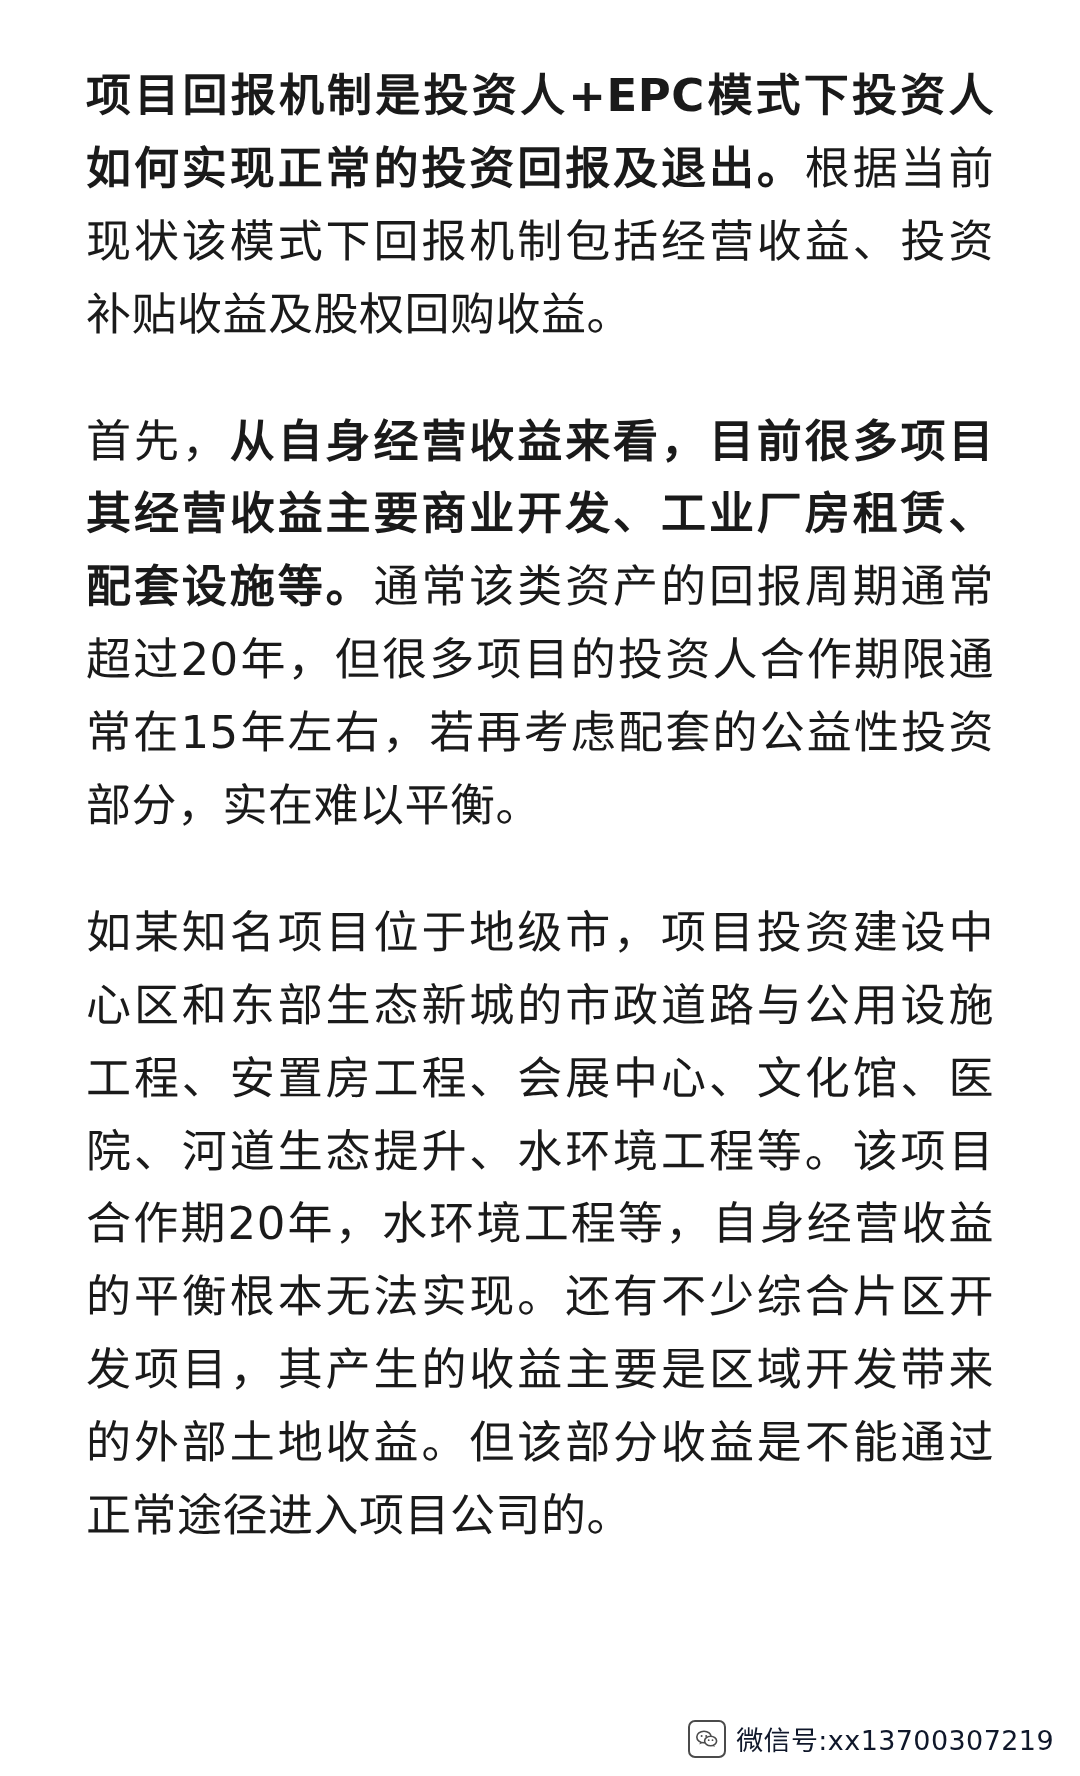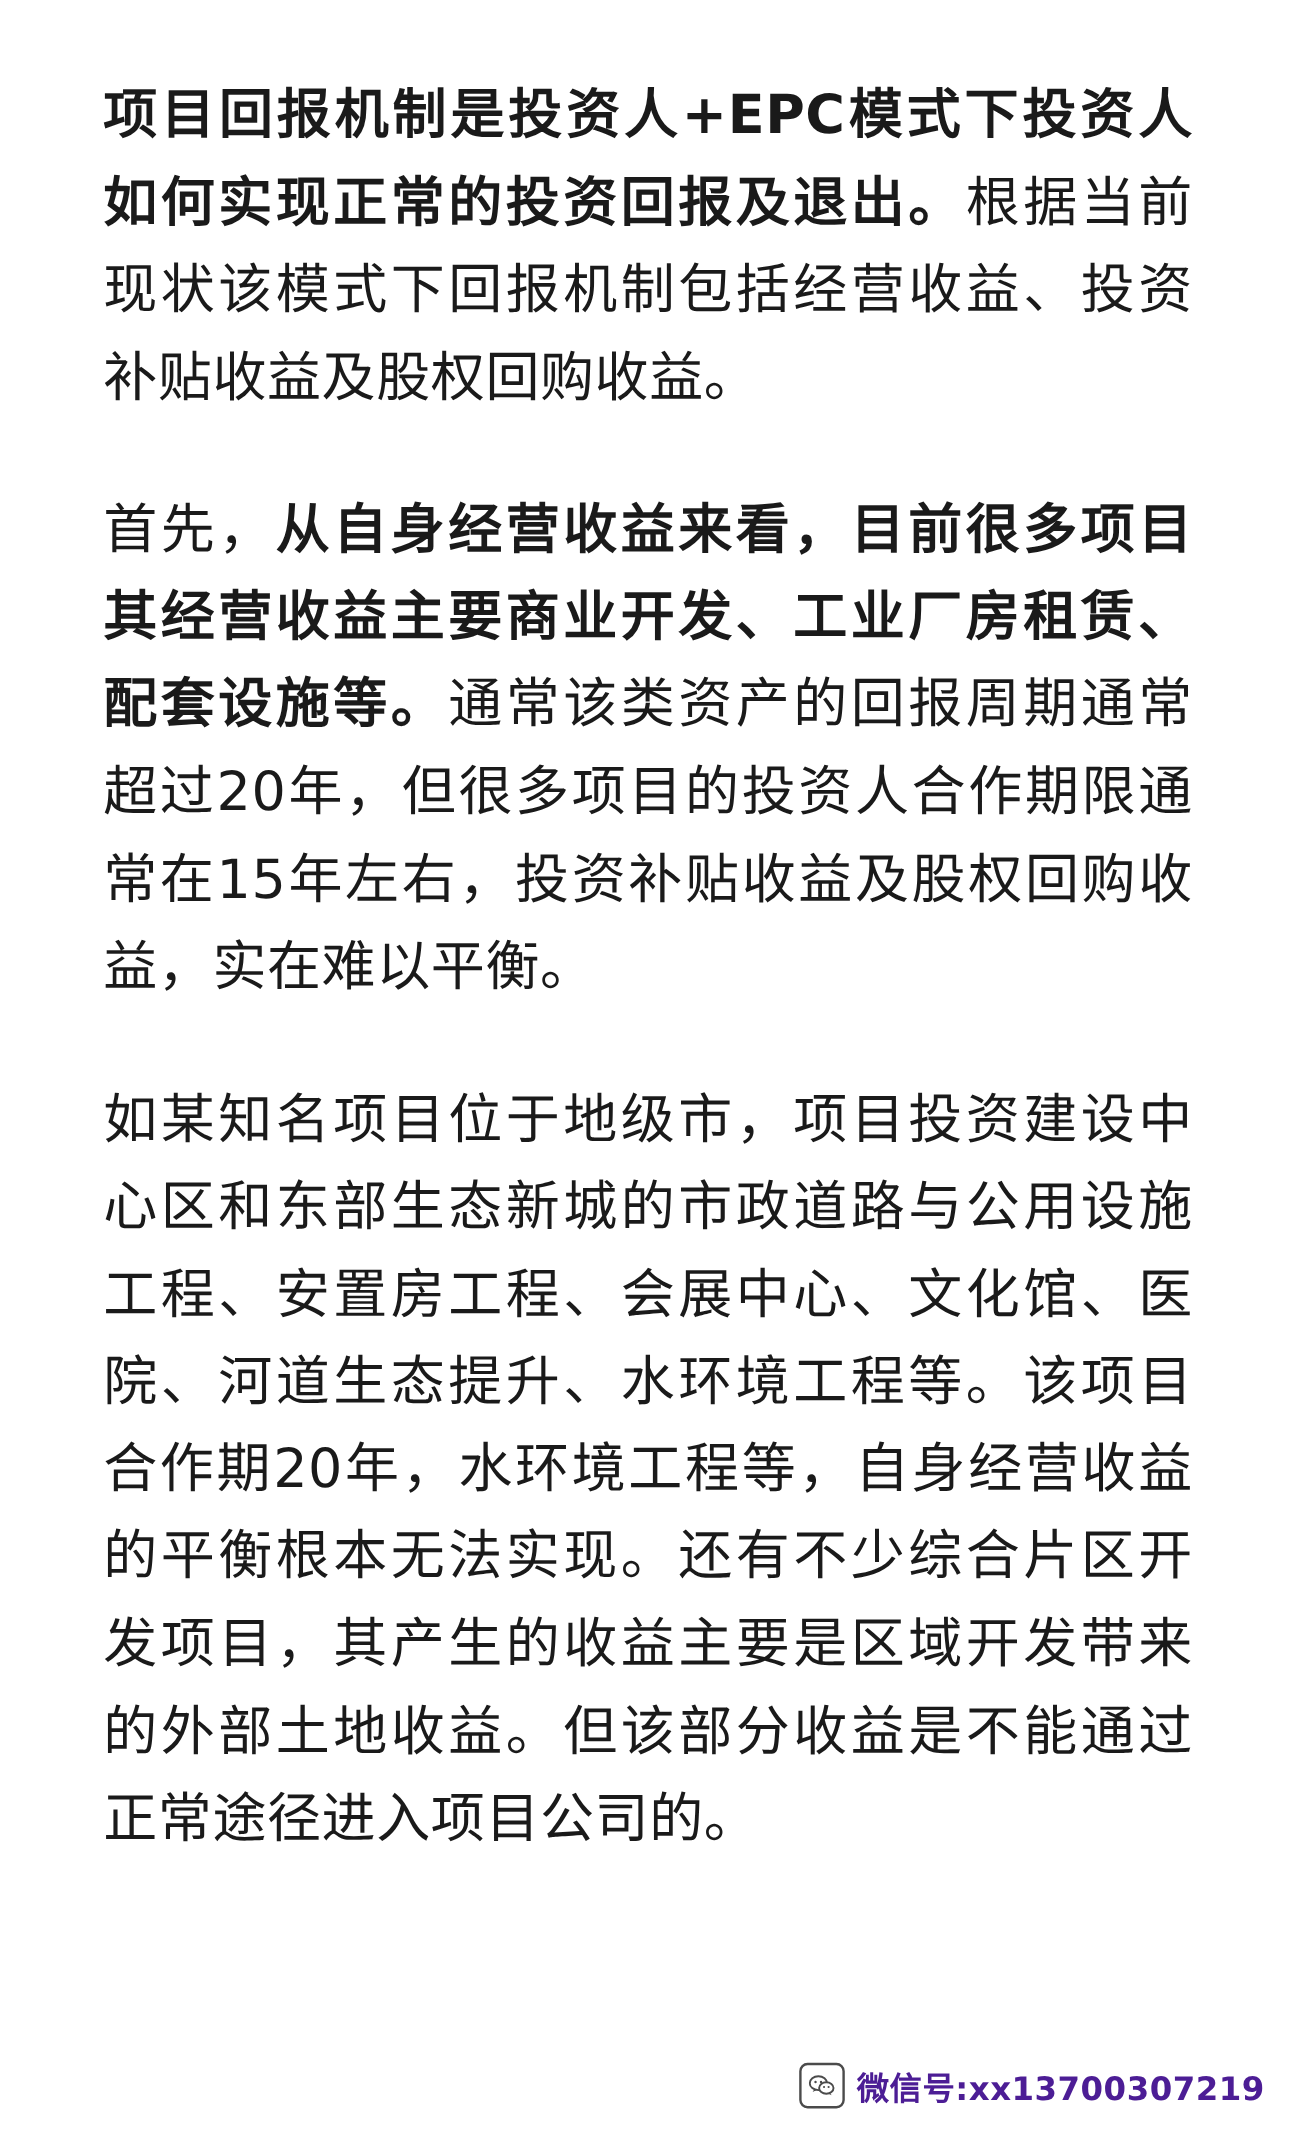--- a/index.html
+++ b/index.html
@@ -46,26 +46,25 @@
     bottom: 18px;
     width: 1080px;
     display: flex;
     justify-content: flex-end;
     align-items: center;
     padding-right: 26px;
     box-sizing: border-box;
   }
   .wechat-badge {
     display: flex;
-    align-items: flex-start;
+    align-items: center;
     gap: 10px;
     font-size: 27px;
-    color: #4c1d95;
+    color: #0f172a;
     letter-spacing: 0.4px;
-    font-weight: bold;
   }
   .wechat-icon {
     width: 34px;
     height: 34px;
     border-radius: 7px;
     background: #ffffff;
     border: 2px solid #4b4b4b;
     display: inline-flex;
     align-items: center;
     justify-content: center;
@@ -79,21 +78,21 @@
 </style>
 </head>
 <body>
 
 <div class="page">
 
   <div class="article">
 
     <p class="para"><span class="b">项目回报机制是投资人+EPC模式下投资人如何实现正常的投资回报及退出。</span><span>根据当前现状该模式下回报机制包括经营收益、投资补贴收益及股权回购收益。</span></p>
 
-    <p class="para"><span>首先，</span><span class="b">从自身经营收益来看，目前很多项目其经营收益主要商业开发、工业厂房租赁、配套设施等。</span><span>通常该类资产的回报周期通常超过20年，但很多项目的投资人合作期限通常在15年左右，投资补贴收益及股权回购收益，实在难以平衡。</span></p>
+    <p class="para"><span>首先，</span><span class="b">从自身经营收益来看，目前很多项目其经营收益主要商业开发、工业厂房租赁、配套设施等。</span><span>通常该类资产的回报周期通常超过20年，但很多项目的投资人合作期限通常在15年左右，若再考虑配套的公益性投资部分，实在难以平衡。</span></p>
 
     <p class="para"><span>如某知名项目位于地级市，项目投资建设中心区和东部生态新城的市政道路与公用设施工程、安置房工程、会展中心、文化馆、医院、河道生态提升、水环境工程等。该项目合作期20年，水环境工程等，自身经营收益的平衡根本无法实现。还有不少综合片区开发项目，其产生的收益主要是区域开发带来的外部土地收益。但该部分收益是不能通过正常途径进入项目公司的。</span></p>
 
   </div>
 
   <div class="footer">
     <div class="wechat-badge">
       <span class="wechat-icon">
         <svg width="22" height="18" viewBox="0 0 22 18" aria-hidden="true">
           <ellipse cx="8" cy="7" rx="7.2" ry="5.8" fill="none" stroke="#4b4b4b" stroke-width="1.6"></ellipse>

